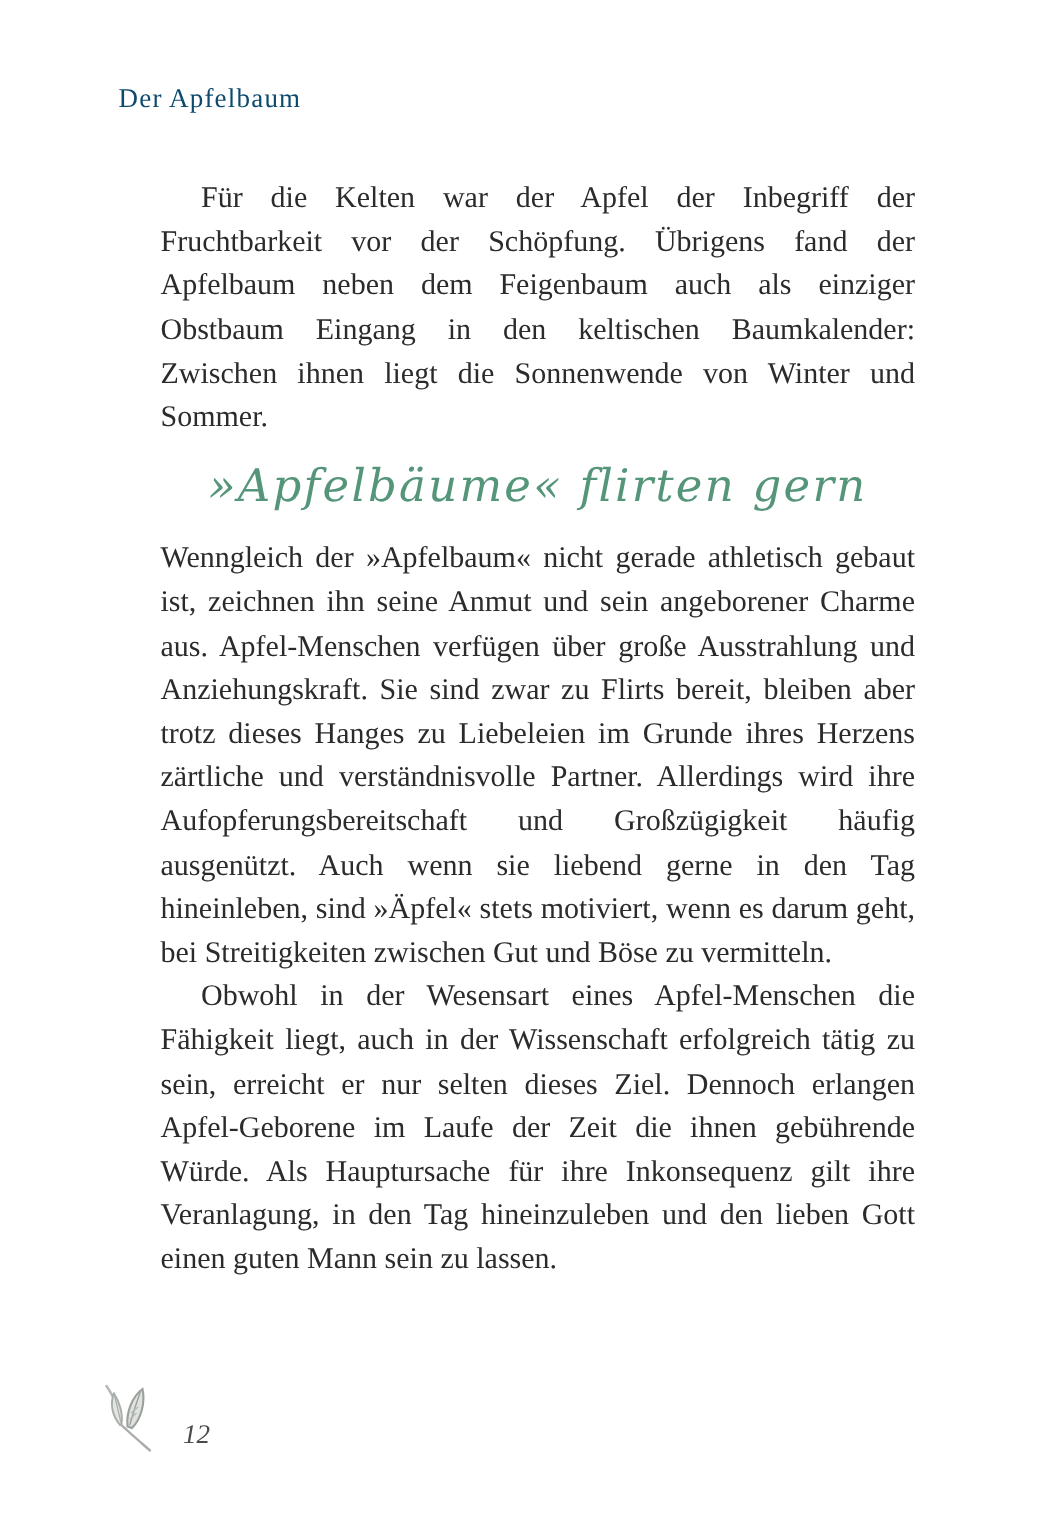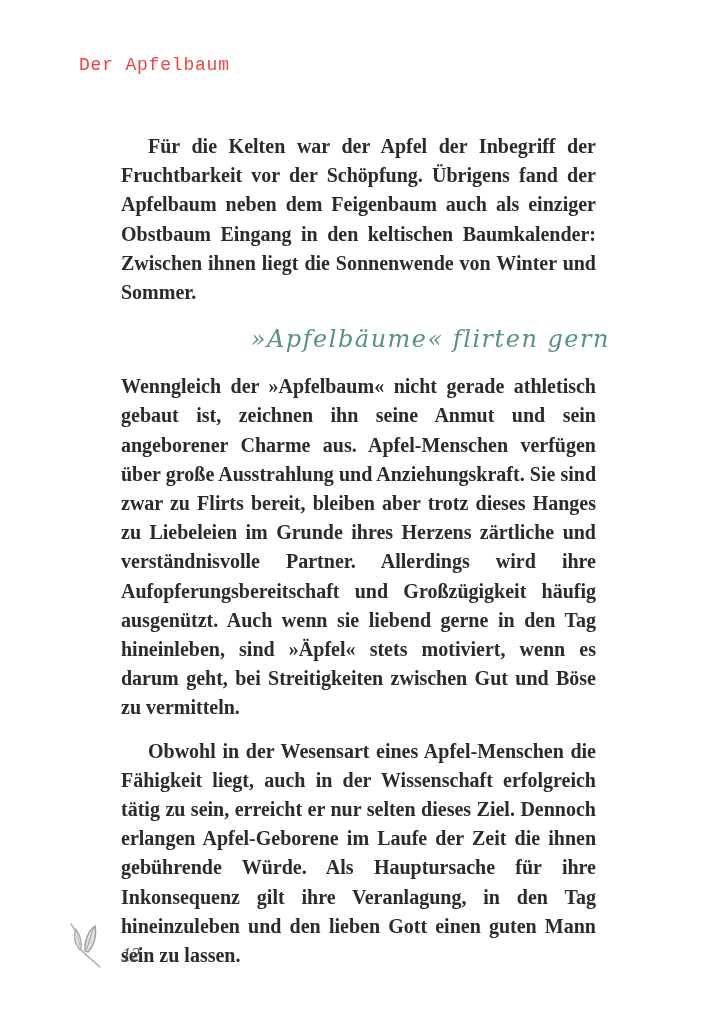--- a/index.html
+++ b/index.html
@@ -12,49 +12,48 @@
     width: 709px;
     height: 1020px;
     background: #ffffff;
     overflow: hidden;
     font-family: "Liberation Serif", serif;
   }
   .running-header {
     position: absolute;
     left: 79px;
     top: 55px;
-    font-family: Liberation Mono, monospace;
+    font-family: Liberation Serif, serif;
     font-size: 18px;
     letter-spacing: 0.8px;
-    color: #ef4444;
+    color: #0c4a6e;
   }
   .text-block {
     position: absolute;
     left: 107px;
     top: 118px;
     width: 503px;
     font-size: 20px;
     line-height: 29.2px;
     color: #2b2b2b;
     text-align: justify;
   }
   .text-block p {
-    margin: 14px;
-    font-weight: bold;
+    margin: 0;
   }
   .para-indent {
     text-indent: 27px;
   }
   .section-heading {
     margin: 15px 0 16px 0;
-    text-align: right;
+    text-align: center;
     font-family: "DejaVu Serif", "Liberation Serif", serif;
     font-style: italic;
     font-weight: 400;
-    font-size: 24px;
+    font-size: 30px;
     letter-spacing: 1.5px;
     line-height: 34px;
     color: #559579;
     text-indent: 0;
   }
   .footer {
     position: absolute;
     left: 64px;
     top: 918px;
     display: flex;

